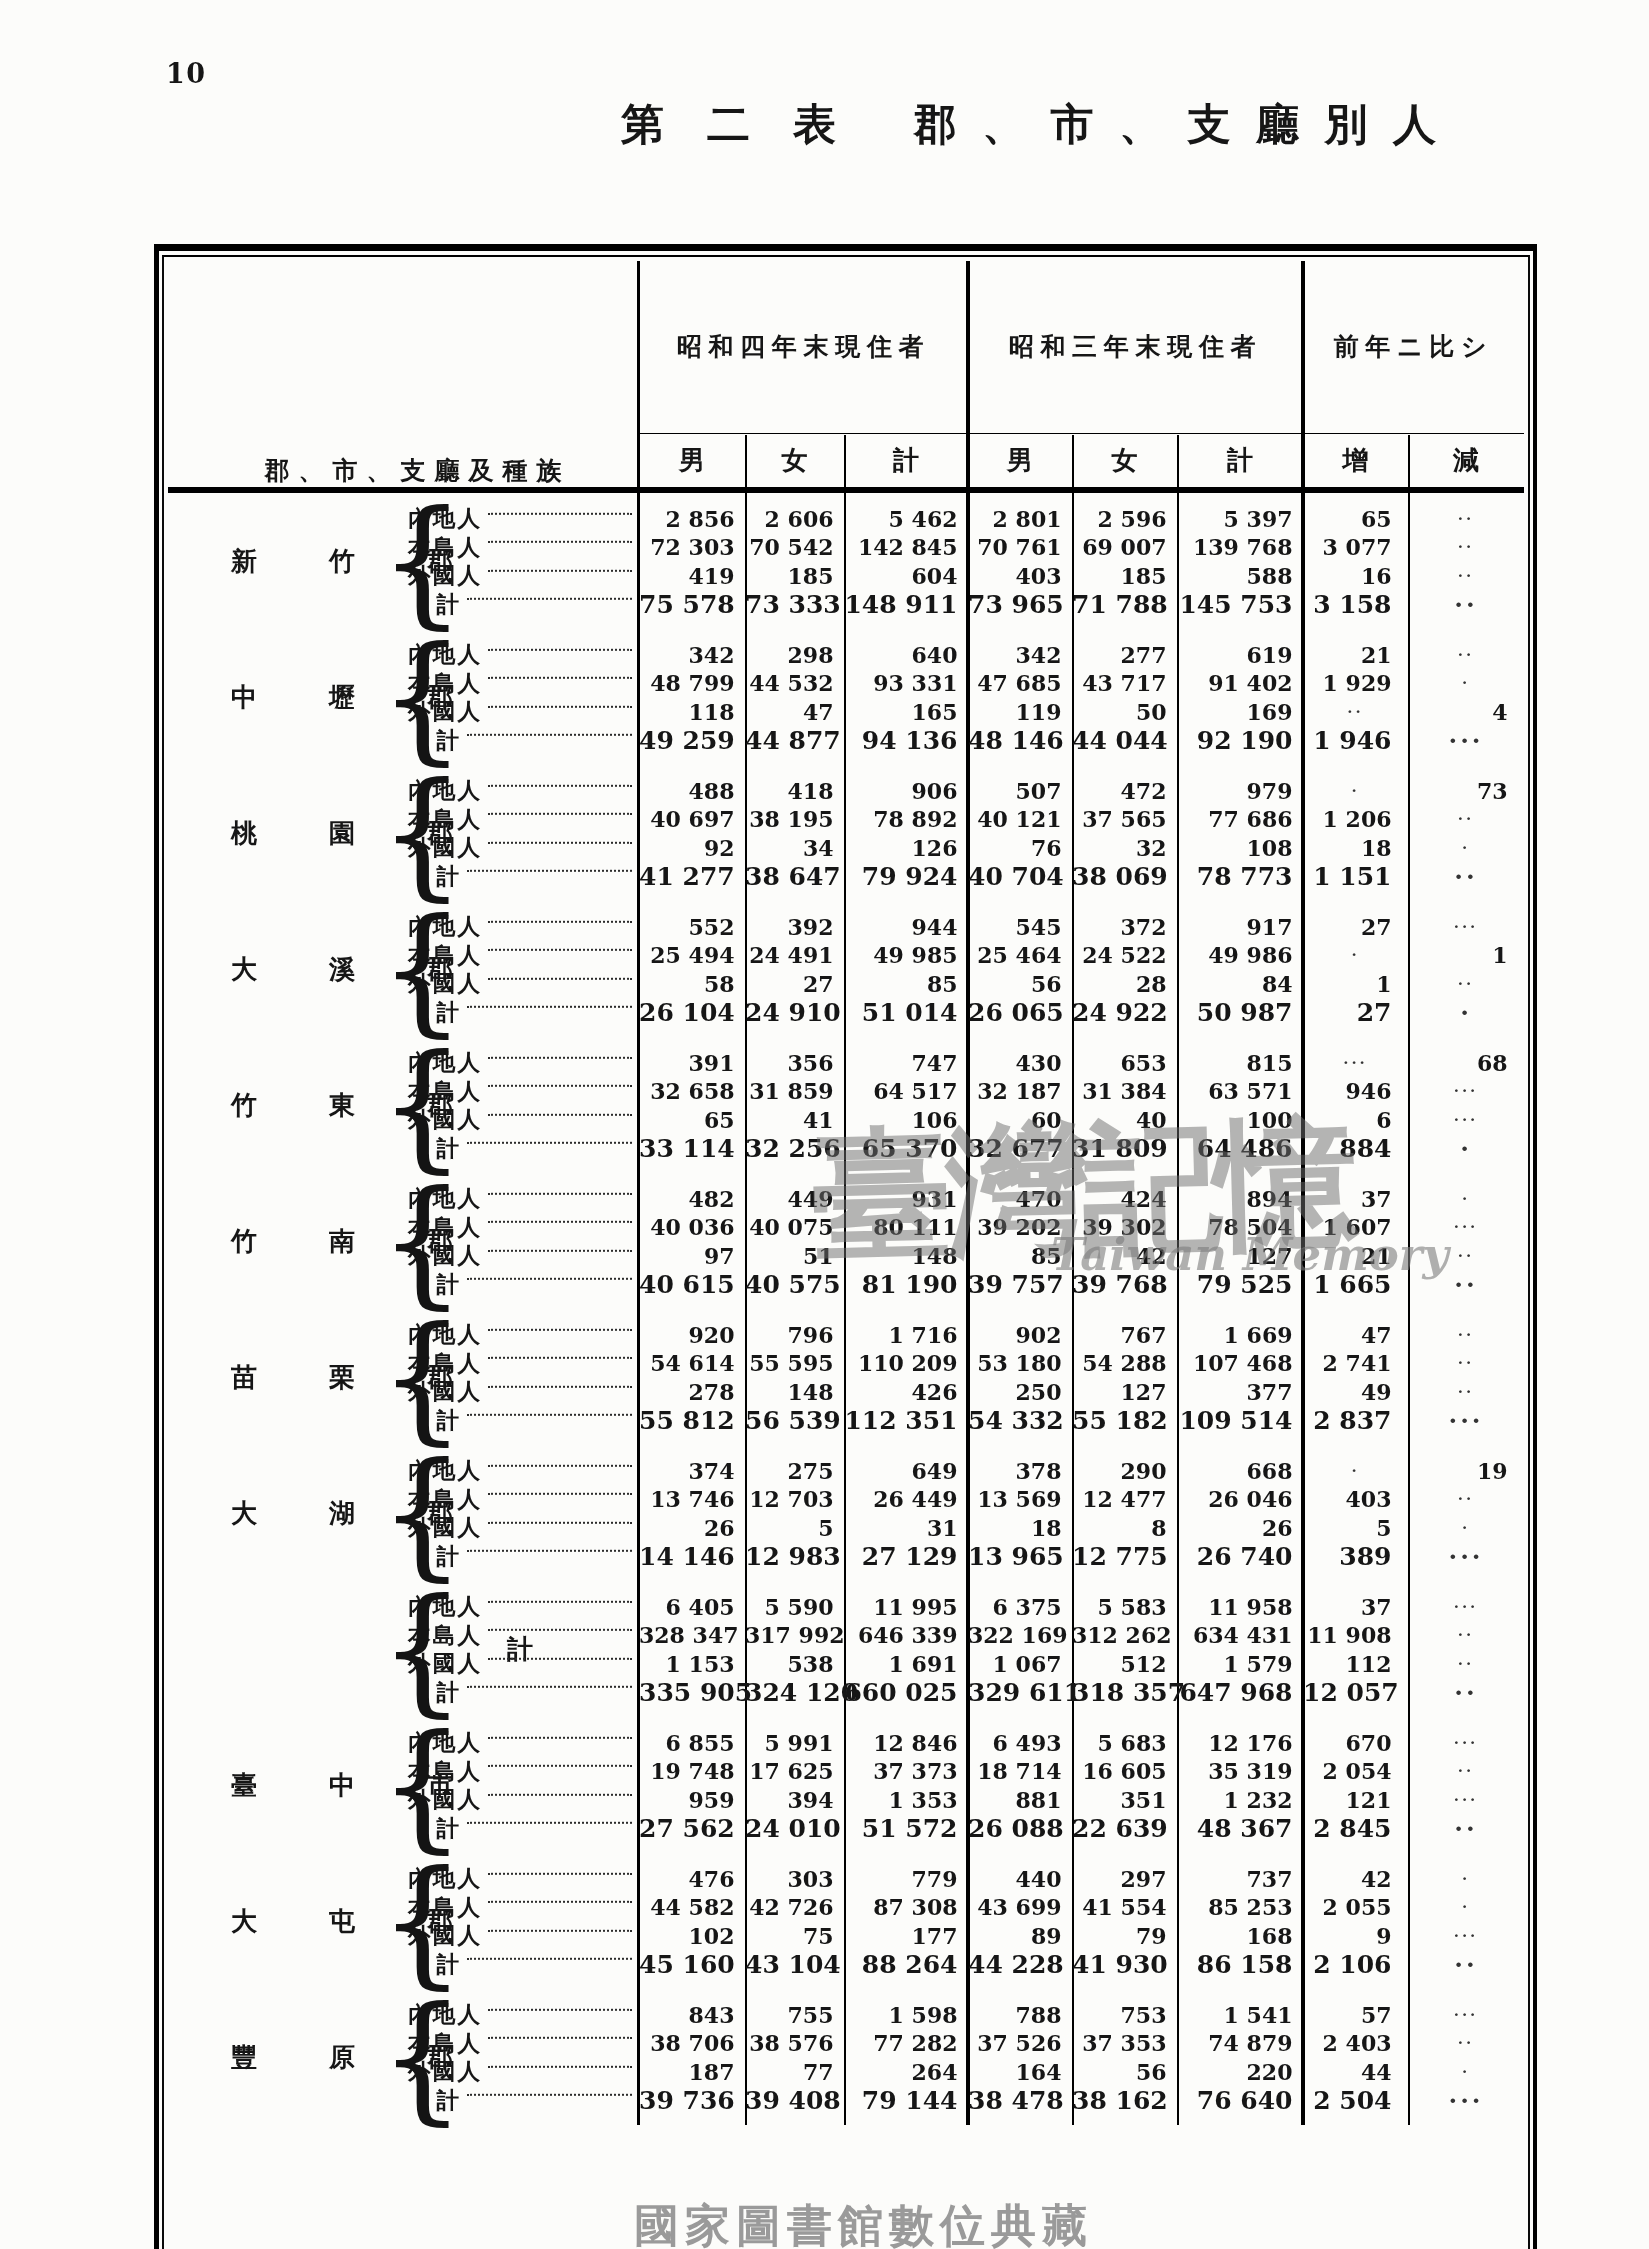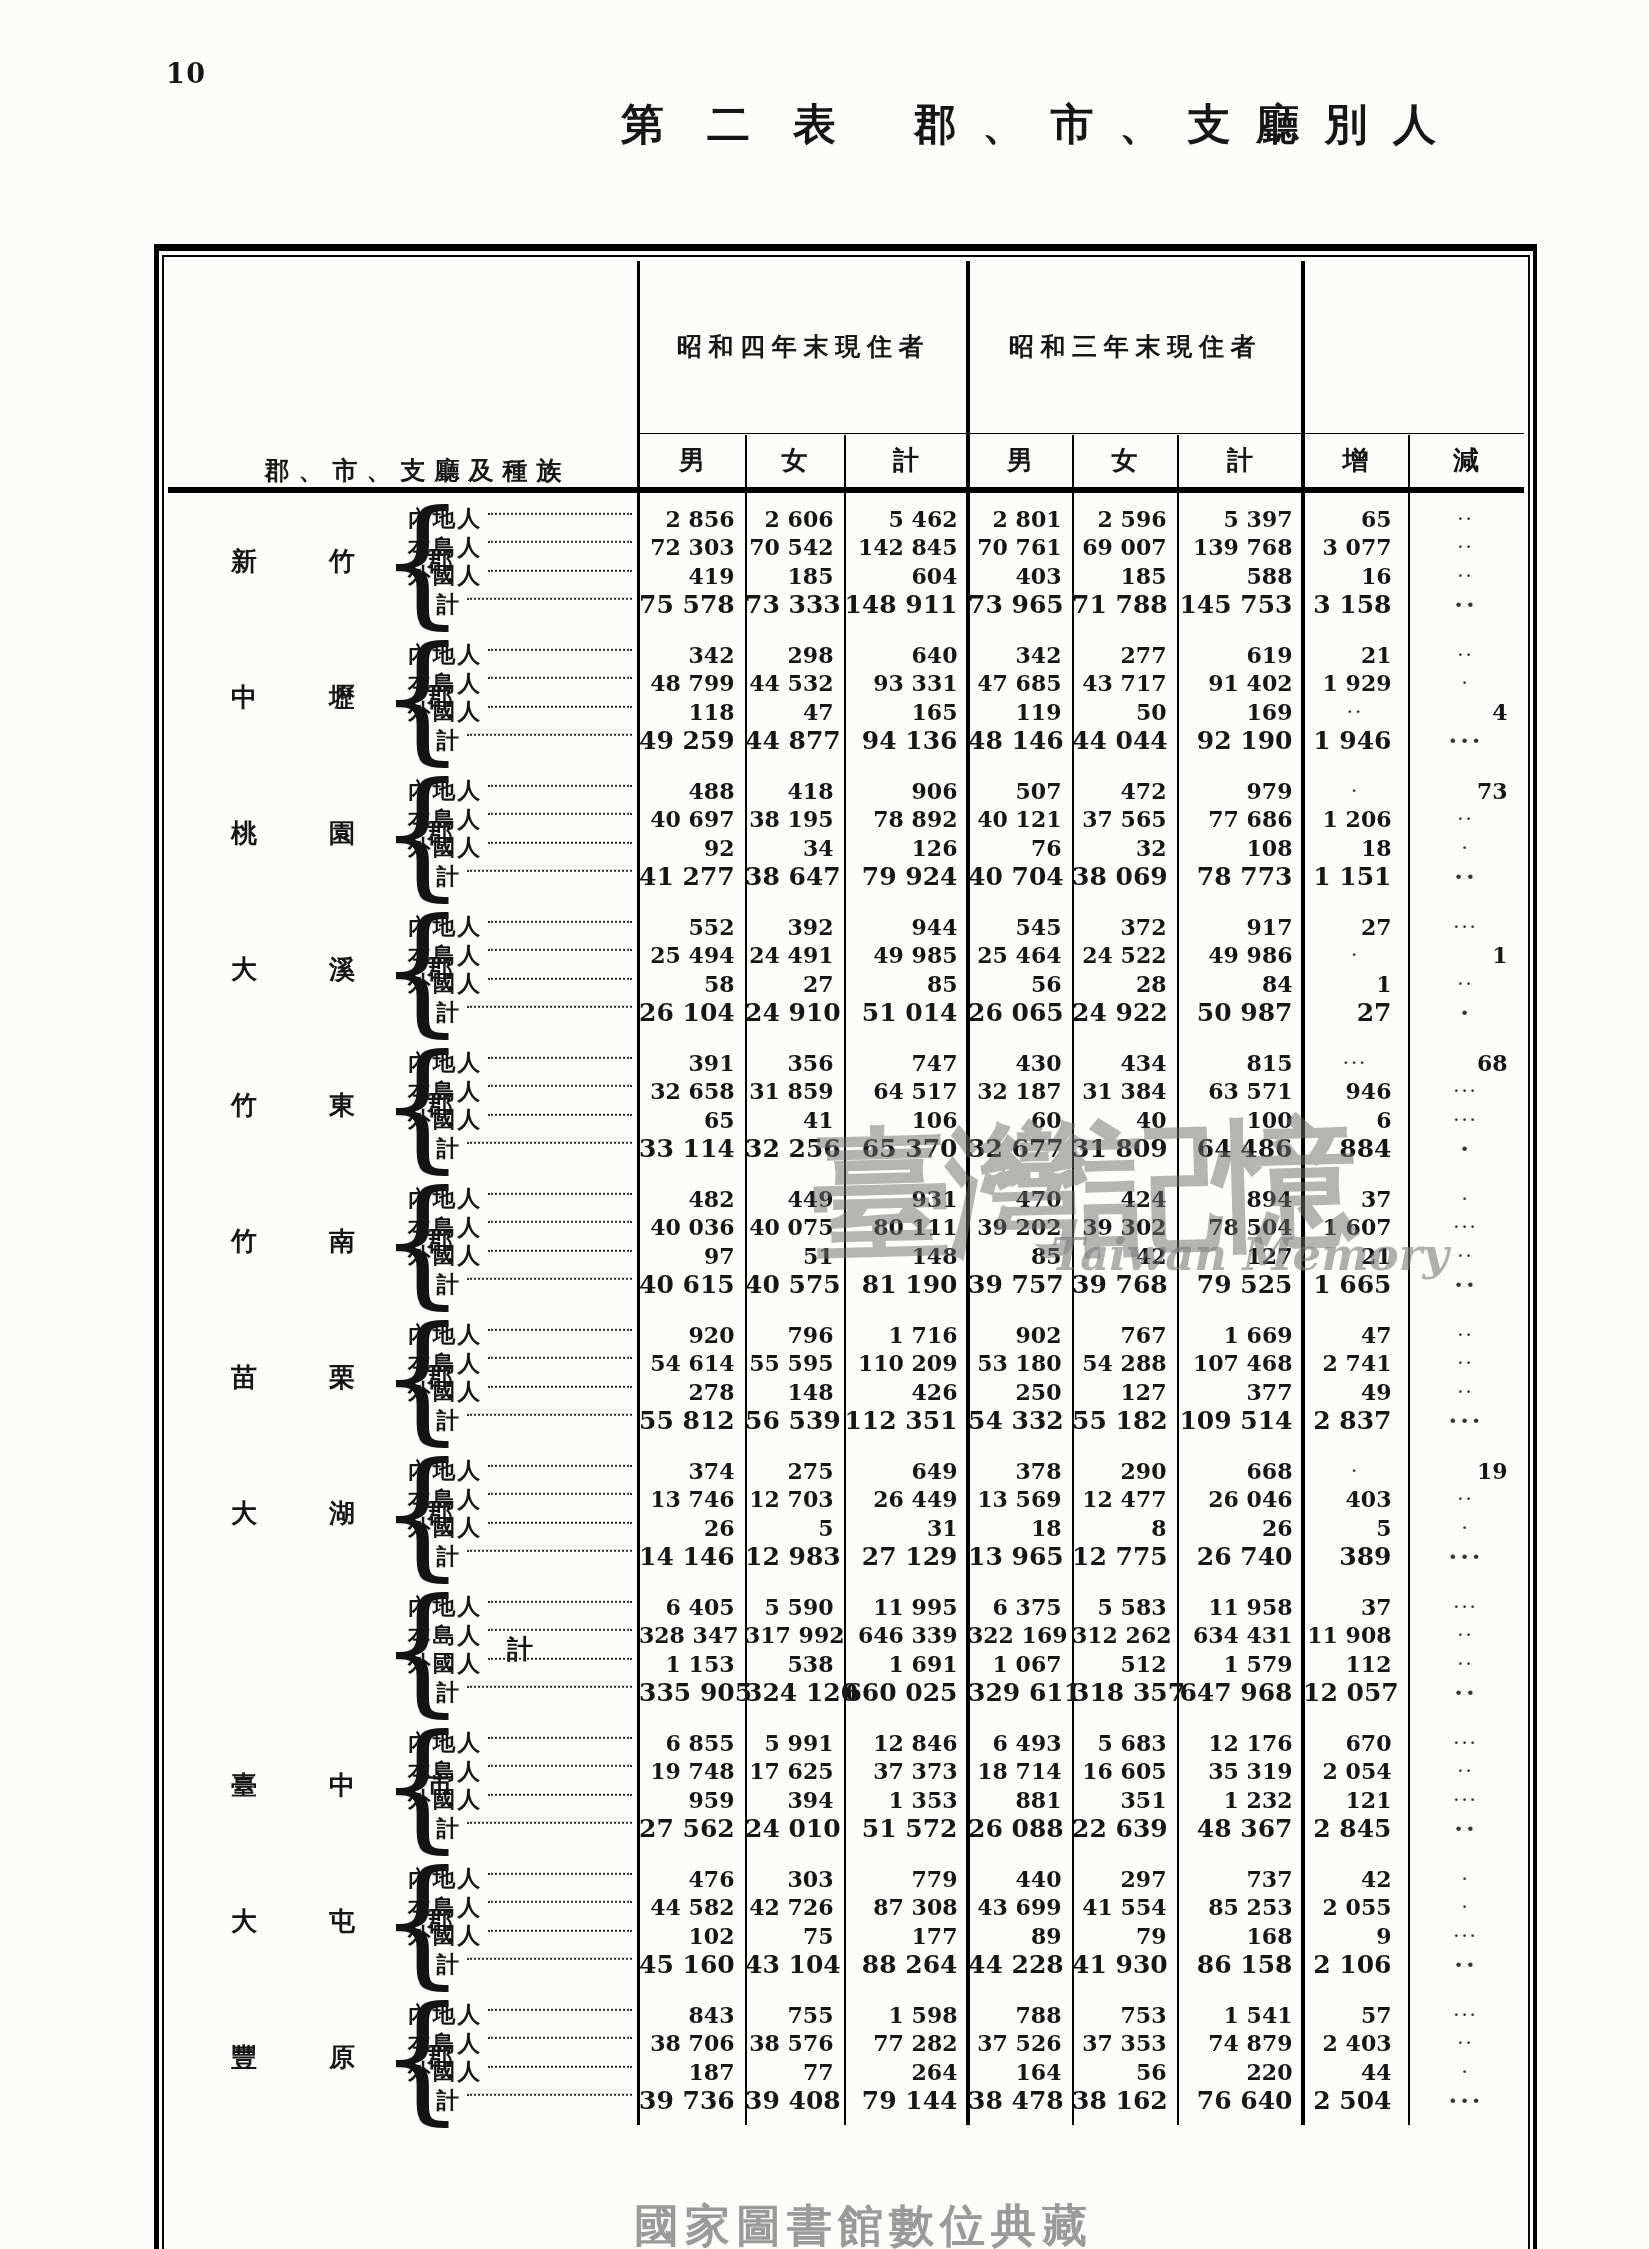--- a/index.html
+++ b/index.html
@@ -124,20 +124,21 @@
   <div class="table-content">
 
     <div class="thead">
       <div class="stub-head">
         <span>郡、市、支廳及種族</span>
       </div>
       <div class="groups">
         <div class="g-spacer"></div>
         <div class="group g1">昭和四年末現住者</div>
         <div class="group g2">昭和三年末現住者</div>
+        <div class="group g3">前年ニ比シ</div>
       </div>
       <div class="hline"></div>
       <div class="subrow">
         <div class="cell c0"></div>
         <div class="cell c1">男</div>
         <div class="cell c2">女</div>
         <div class="cell c3">計</div>
         <div class="cell c4">男</div>
         <div class="cell c5">女</div>
         <div class="cell c6">計</div>
@@ -410,21 +411,21 @@
           <span class="brace"></span>
           <div class="line">
             <div class="cell c0">
               <span class="race-label">內地人</span>
               <span class="leader"></span>
             </div>
             <div class="cell num c1">391</div>
             <div class="cell num c2">356</div>
             <div class="cell num c3">747</div>
             <div class="cell num c4">430</div>
-            <div class="cell num c5">434</div>
+            <div class="cell num c5">653</div>
             <div class="cell num c6">815</div>
             <div class="cell num c7 dots">···</div>
             <div class="cell num c8">68</div>
           </div>
           <div class="line">
             <div class="cell c0">
               <span class="race-label">本島人</span>
               <span class="leader"></span>
             </div>
             <div class="cell num c1">32 658</div>

